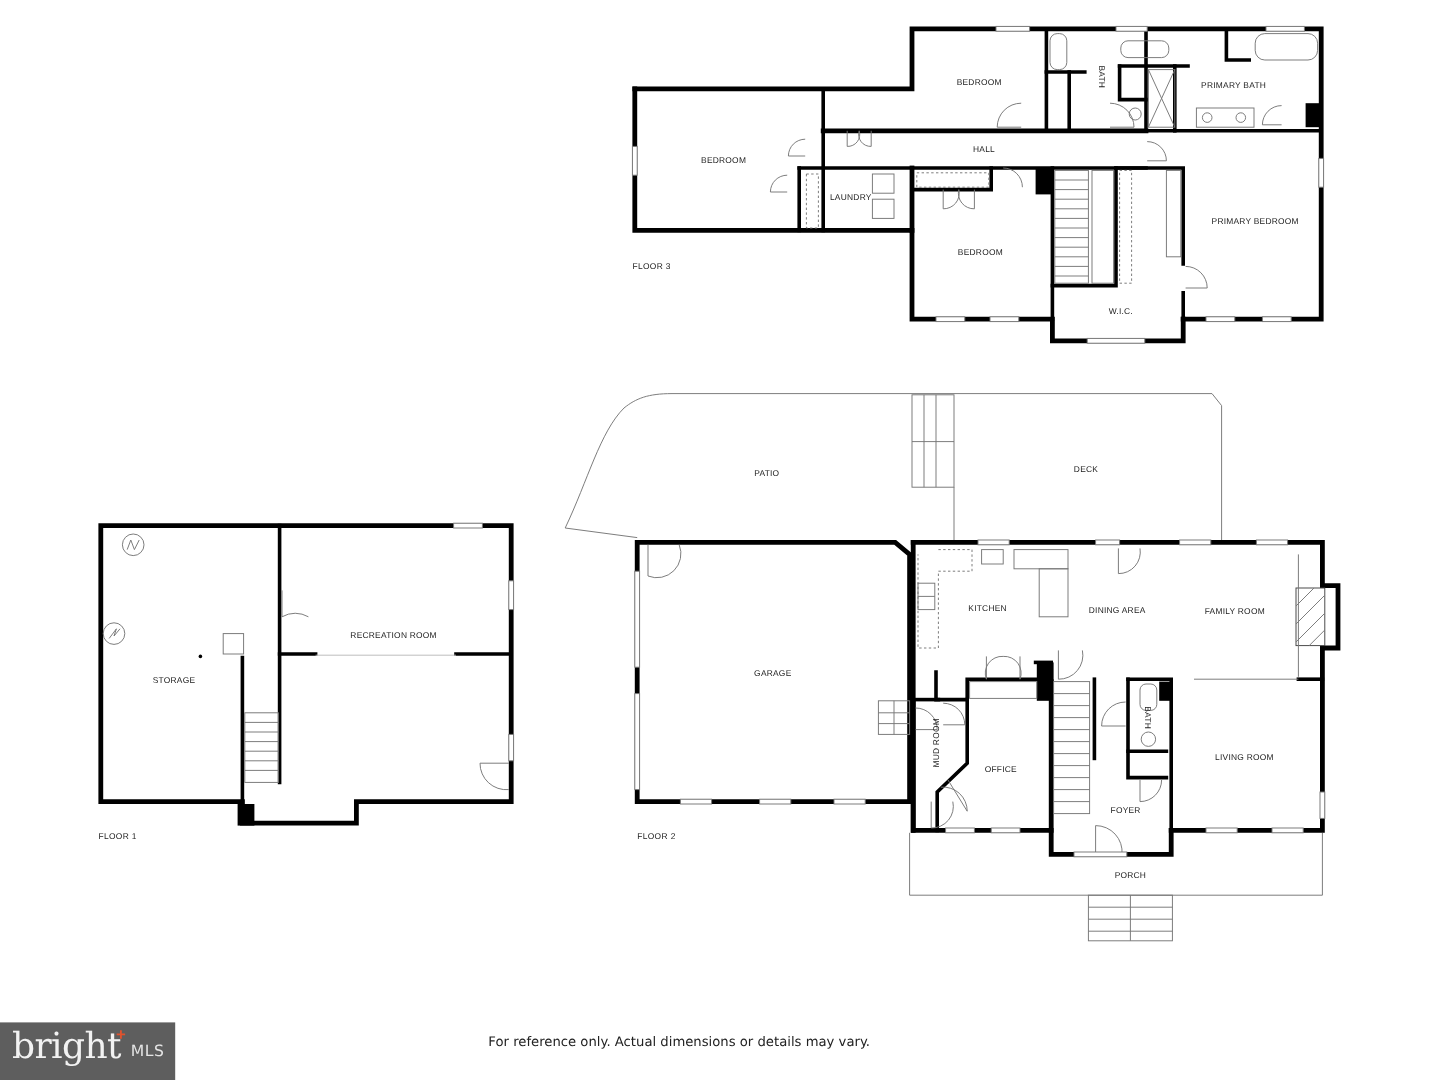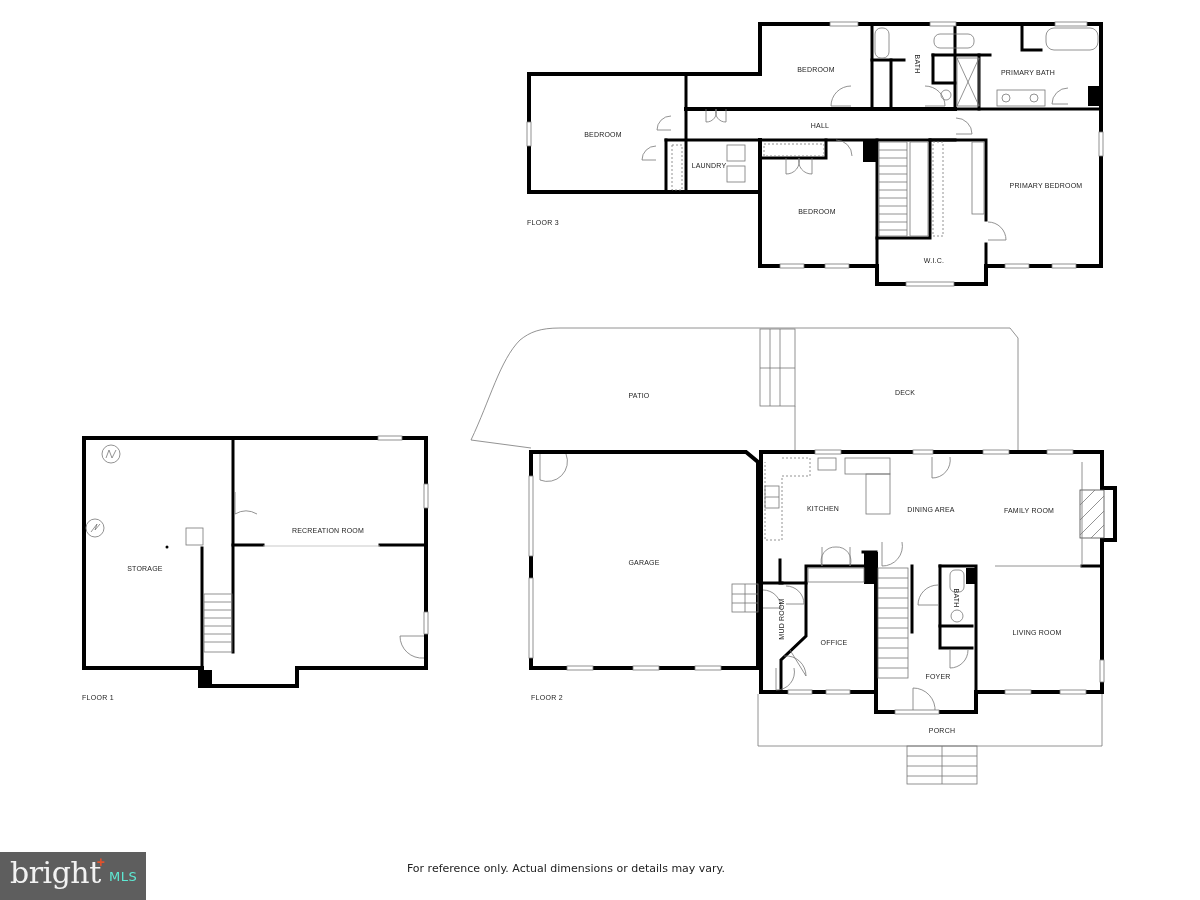--- a/index.html
+++ b/index.html
@@ -6,21 +6,21 @@
   body { width:1200px; height:900px; position:relative; overflow:hidden; font-family:"Liberation Sans", sans-serif; }
   #plan { position:absolute; left:0; top:0; width:1200px; height:900px; }
   .room-label { position:absolute; font-family:"Liberation Sans", sans-serif; font-size:7px; color:#222; letter-spacing:0.2px; white-space:nowrap; transform:translate(-50%,-50%); }
   .room-label.vert { transform:translate(-50%,-50%) rotate(90deg); }
   .room-label.vert-up { transform:translate(-50%,-50%) rotate(-90deg); }
   .floor-label { position:absolute; font-family:"Liberation Sans", sans-serif; font-size:7px; color:#222; letter-spacing:0.3px; }
   .disclaimer { position:absolute; left:0; width:1132px; top:862px; text-align:center; font-family:"DejaVu Sans", sans-serif; font-size:11px; color:#222; }
   .logo { position:absolute; left:0; top:852px; width:146px; height:48px; background:#5e5e5e; display:flex; align-items:center; padding-left:10px; box-sizing:border-box; }
   .logo-word { font-family:"DejaVu Serif", serif; font-size:30px; color:#f2f2f2; letter-spacing:-0.5px; line-height:1; position:relative; top:-3px; }
   .logo-plus { color:#e0522d; font-size:14px; position:relative; top:-14px; left:-4px; font-weight:bold; }
-  .logo-mls { font-family:"DejaVu Sans", sans-serif; font-size:13px; color:#5eead4; margin-left:0px; letter-spacing:0.5px; }
+  .logo-mls { font-family:"DejaVu Sans", sans-serif; font-size:13px; color:#e5e5e5; margin-left:0px; letter-spacing:0.5px; }
 </style>
 </head>
 <body>
 
 <svg id="plan" viewBox="0 0 1200 900" xmlns="http://www.w3.org/2000/svg">
 
   <g fill="none" stroke="#000" stroke-width="4" stroke-linecap="square">
 
     <path d="M529,74 L760,74 L760,24 L1101,24 L1101,266 L986,266"></path>
     <path d="M529,74 L529,192 L760,192 L760,266 L877,266 L877,284 L986,284 L986,266"></path>

